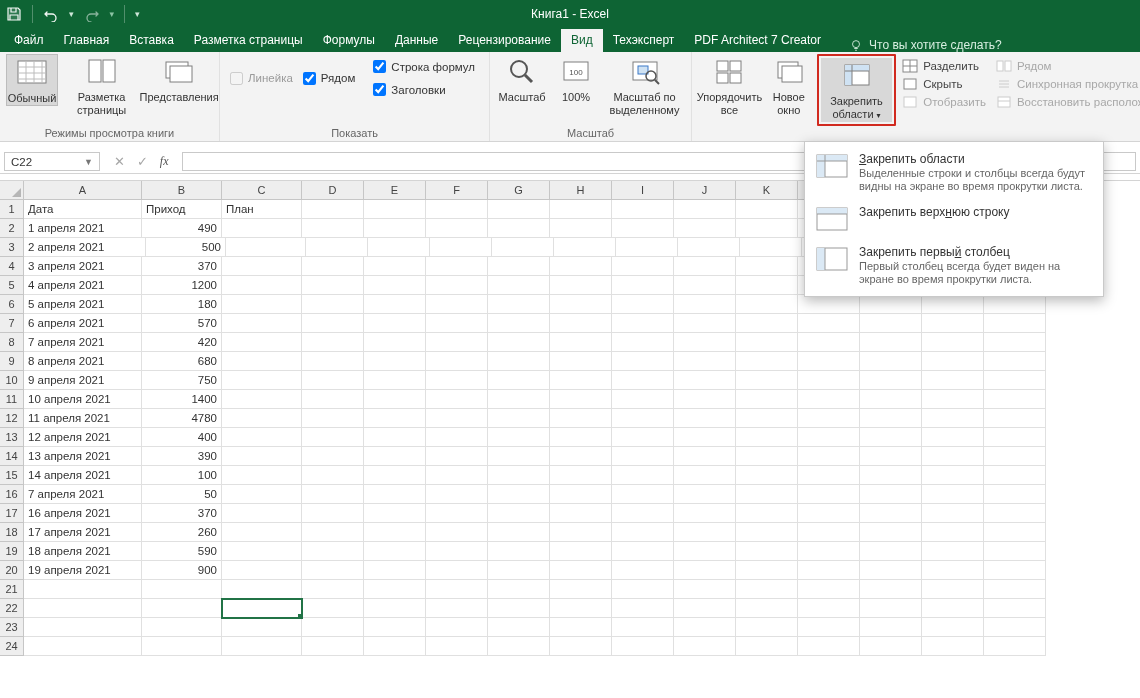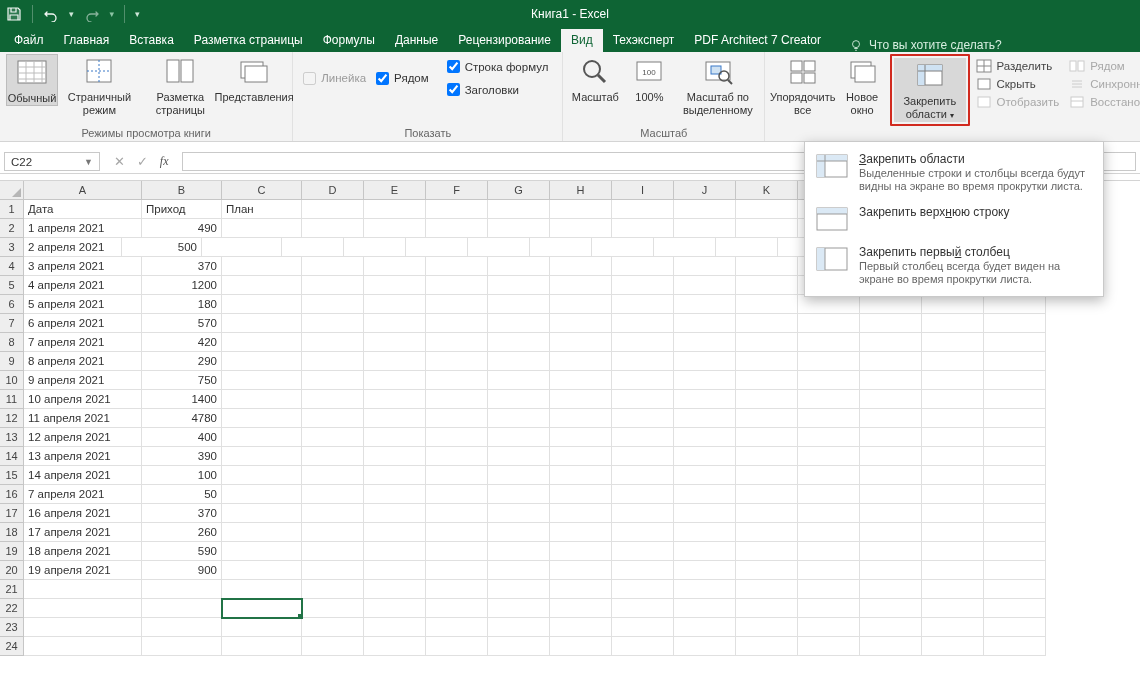--- a/index.html
+++ b/index.html
@@ -116,29 +116,20 @@
   <div class="group">
     <div class="group-body">
       <div class="bigbtn sel">
         <span class="glyph">
             <svg viewBox="0 0 32 32">
               <rect x="2" y="4" width="28" height="22" fill="#fff" stroke="#7e7e7e"></rect>
               <path stroke="#bcbcbc" d="M2 10h28M2 16h28M2 22h28M10 4v22M18 4v22M26 4v22"></path>
             </svg>
           </span>
         <span>Обычный</span>
-      </div>
-      <div class="bigbtn">
-        <span class="glyph">
-            <svg viewBox="0 0 32 32">
-              <rect x="4" y="4" width="24" height="22" fill="#fff" stroke="#7e7e7e"></rect>
-              <path stroke="#3a78c7" stroke-dasharray="2 2" d="M16 4v22M4 15h24"></path>
-            </svg>
-          </span>
-        <span>Страничный режим</span>
       </div>
       <div class="bigbtn">
         <span class="glyph">
             <svg viewBox="0 0 32 32">
               <rect x="3" y="4" width="12" height="22" fill="#fff" stroke="#7e7e7e"></rect>
               <rect x="17" y="4" width="12" height="22" fill="#fff" stroke="#7e7e7e"></rect>
             </svg>
           </span>
         <span>Разметка страницы</span>
       </div>
@@ -422,21 +413,21 @@
           <div class="cell" style="width: 62px;"></div>
           <div class="cell" style="width: 62px;"></div>
           <div class="cell" style="width: 62px;"></div>
           <div class="cell" style="width: 62px;"></div>
           <div class="cell" style="width: 62px;"></div>
           <div class="cell" style="width: 62px;"></div>
           <div class="cell" style="width: 62px;"></div>
         </div>
         <div class="row">
           <div class="rowhdr">3</div>
-          <div class="cell" style="width: 98px;">2 апреля 2021</div>
+          <div class="cell" style="width: 122px;">2 апреля 2021</div>
           <div class="cell num" style="width: 80px;">500</div>
           <div class="cell" style="width: 80px;"></div>
           <div class="cell" style="width: 62px;"></div>
           <div class="cell" style="width: 62px;"></div>
           <div class="cell" style="width: 62px;"></div>
           <div class="cell" style="width: 62px;"></div>
           <div class="cell" style="width: 62px;"></div>
           <div class="cell" style="width: 62px;"></div>
           <div class="cell" style="width: 62px;"></div>
           <div class="cell" style="width: 62px;"></div>
@@ -531,21 +522,21 @@
           <div class="cell" style="width: 62px;"></div>
           <div class="cell" style="width: 62px;"></div>
           <div class="cell" style="width: 62px;"></div>
           <div class="cell" style="width: 62px;"></div>
           <div class="cell" style="width: 62px;"></div>
           <div class="cell" style="width: 62px;"></div>
         </div>
         <div class="row">
           <div class="rowhdr">9</div>
           <div class="cell" style="width: 118px;">8 апреля 2021</div>
-          <div class="cell num" style="width: 80px;">290</div>
+          <div class="cell num" style="width: 80px;">680</div>
           <div class="cell" style="width: 80px;"></div>
           <div class="cell" style="width: 62px;"></div>
           <div class="cell" style="width: 62px;"></div>
           <div class="cell" style="width: 62px;"></div>
           <div class="cell" style="width: 62px;"></div>
           <div class="cell" style="width: 62px;"></div>
           <div class="cell" style="width: 62px;"></div>
           <div class="cell" style="width: 62px;"></div>
           <div class="cell" style="width: 62px;"></div>
           <div class="cell" style="width: 62px;"></div>

